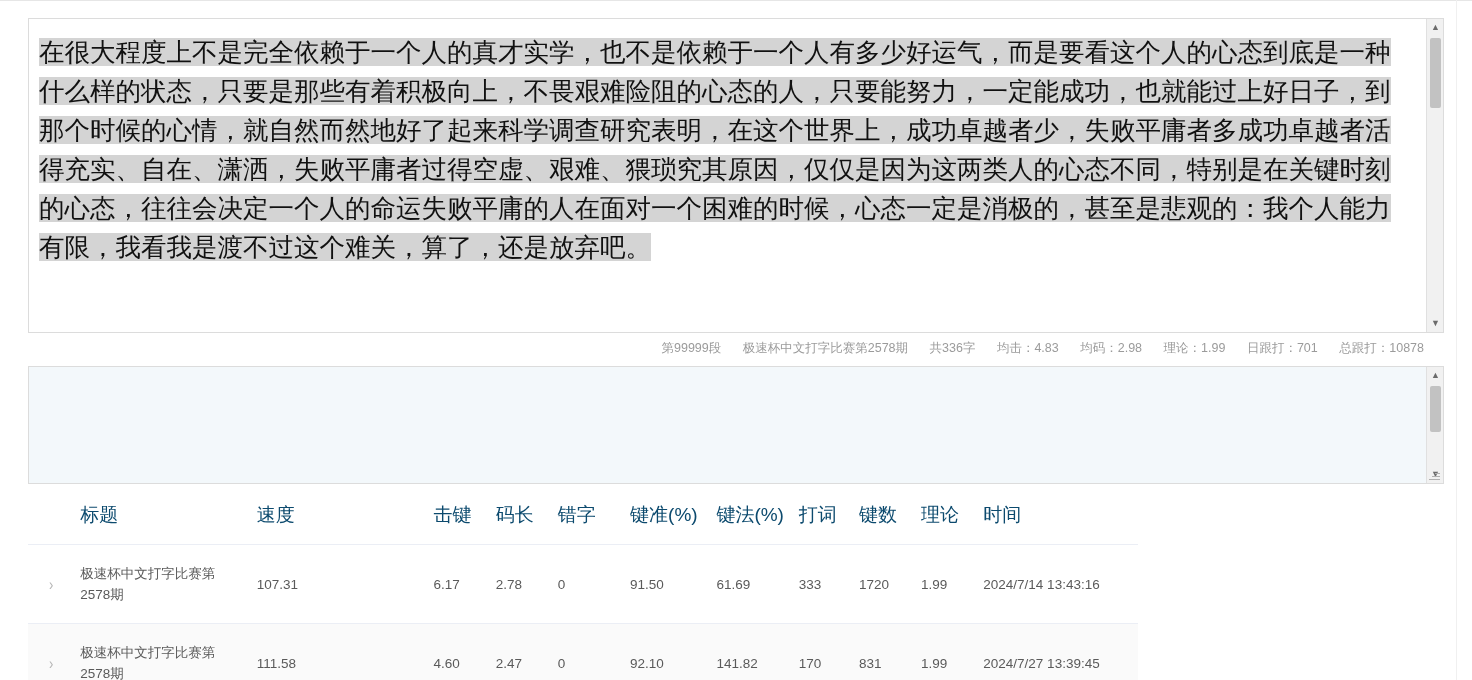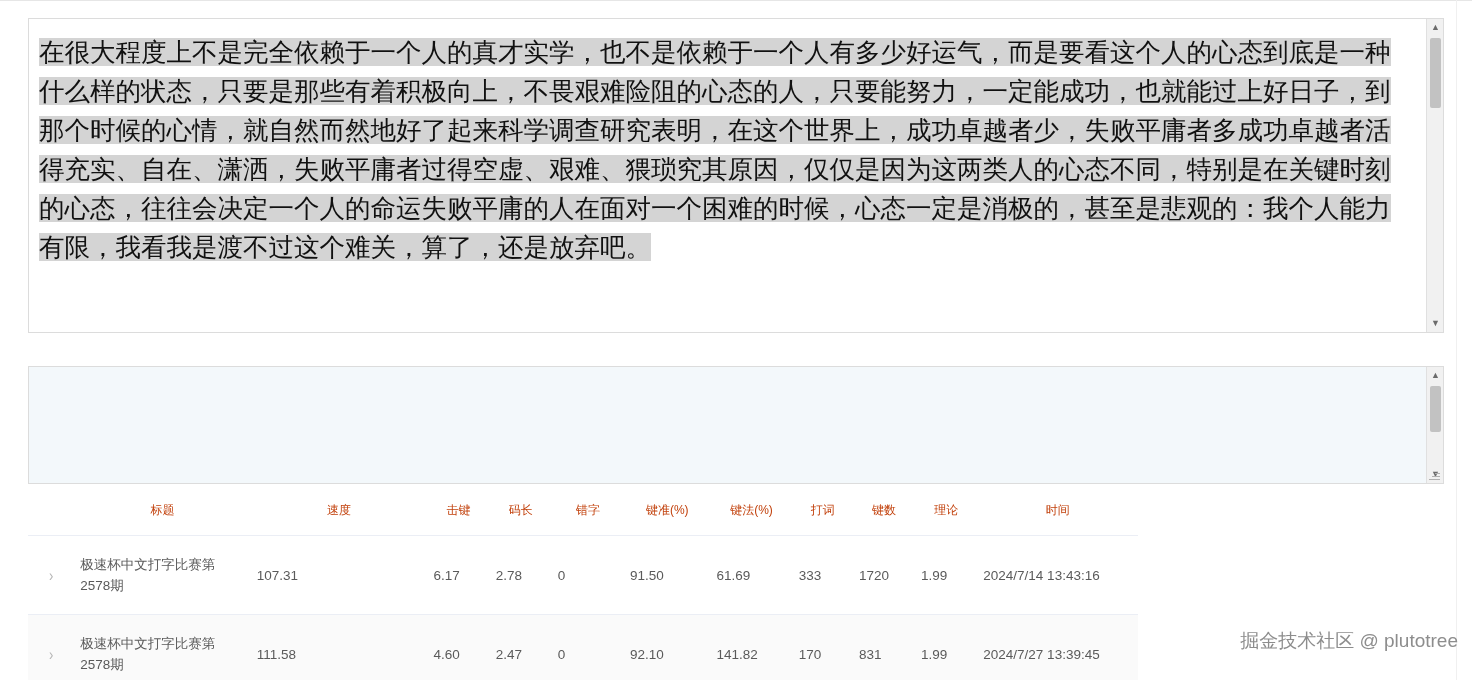--- a/index.html
+++ b/index.html
@@ -127,24 +127,24 @@
     top: 492px;
     width: 1110px;
     background: #ffffff;
   }
   .records table {
     border-collapse: collapse;
     width: 1110px;
     table-layout: fixed;
   }
   .records th {
-    font-size: 12px;
+    font-size: 19px;
     font-weight: normal;
-    color: #c2410c;
-    text-align: center;
+    color: #0c4a6e;
+    text-align: left;
     padding: 10px 6px 16px 6px;
     border-bottom: 1px solid #ebeef5;
     background: #ffffff;
   }
   .records td {
     font-size: 13.5px;
     color: #5a5a5a;
     padding: 18px 6px;
     border-bottom: 1px solid #ebeef5;
     vertical-align: middle;
@@ -197,20 +197,30 @@
   <div class="passage-panel">
     <div class="passage-text"><span class="hl">在很大程度上不是完全依赖于一个人的真才实学，也不是依赖于一个人有多少好运气，而是要看这个人的心态到底是一种什么样的状态，只要是那些有着积极向上，不畏艰难险阻的心态的人，只要能努力，一定能成功，也就能过上好日子，到那个时候的心情，就自然而然地好了起来科学调查研究表明，在这个世界上，成功卓越者少，失败平庸者多成功卓越者活得充实、自在、潇洒，失败平庸者过得空虚、艰难、猥琐究其原因，仅仅是因为这两类人的心态不同，特别是在关键时刻的心态，往往会决定一个人的命运失败平庸的人在面对一个困难的时候，心态一定是消极的，甚至是悲观的：我个人能力有限，我看我是渡不过这个难关，算了，还是放弃吧。</span></div>
 
     <div class="vscroll">
       <div class="arrow up">▲</div>
       <div class="thumb" style="top:19px;height:70px;"></div>
       <div class="arrow down">▼</div>
     </div>
   </div>
 
+  <div class="stats-bar">
+    <span class="item">第99999段</span>
+    <span class="item">极速杯中文打字比赛第2578期</span>
+    <span class="item">共336字</span>
+    <span class="item">均击：4.83</span>
+    <span class="item">均码：2.98</span>
+    <span class="item">理论：1.99</span>
+    <span class="item">日跟打：701</span>
+    <span class="item">总跟打：10878</span>
+  </div>
 
   <div class="input-panel">
 
     <div class="vscroll">
       <div class="arrow up">▲</div>
       <div class="thumb" style="top:19px;height:46px;"></div>
       <div class="arrow down">▼</div>
     </div>
 
     <div class="resize-grip">
@@ -278,15 +288,14 @@
           <td>141.82</td>
           <td>170</td>
           <td>831</td>
           <td>1.99</td>
           <td>2024/7/27 13:39:45</td>
         </tr>
       </tbody>
     </table>
   </div>
 
-  <div class="watermark">掘金技术社区 @ plutotree</div>
 
 </div>
 
 </body></html>

